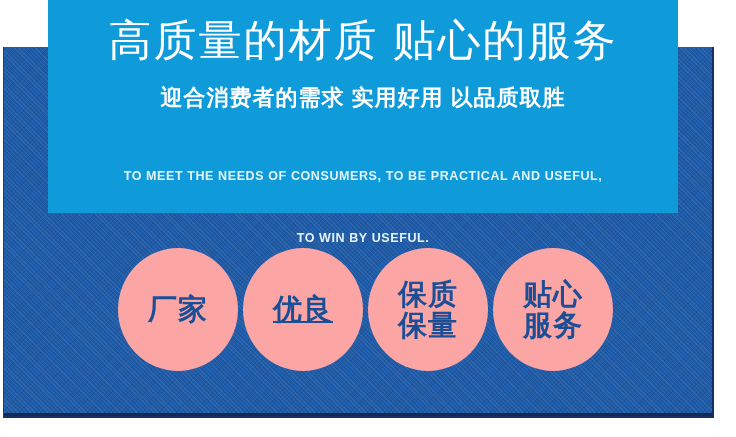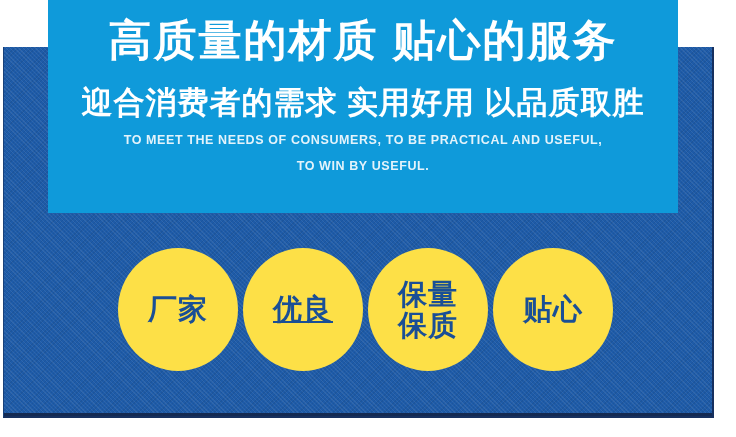--- a/index.html
+++ b/index.html
@@ -67,69 +67,69 @@
   }
 
   .headline {
     position: absolute;
     left: 0;
     top: 20px;
     width: 630px;
     text-align: center;
     color: #ffffff;
     font-size: 43px;
-    font-weight: bold;
+    font-weight: normal;
     letter-spacing: 2px;
     line-height: 1.05;
     white-space: nowrap;
   }
 
   .subhead {
     position: absolute;
     left: 0;
     top: 88px;
     width: 630px;
     text-align: center;
     color: #ffffff;
-    font-size: 31px;
+    font-size: 22px;
     font-weight: bold;
     letter-spacing: 1px;
     line-height: 1.1;
     white-space: nowrap;
   }
 
   .eng {
     position: absolute;
     left: 0;
     top: 130px;
     width: 630px;
     text-align: center;
     color: #e3f3fb;
     font-size: 12.5px;
     font-weight: bold;
     letter-spacing: 0.6px;
     line-height: 2.05;
   }
-  .eng span { display: block; }
+  .eng span { display: block; margin-top: 36px; }
 
   
   .badges {
     position: absolute;
     left: 0;
     top: 248px;
     width: 736px;
     height: 126px;
   }
   .badge {
     position: absolute;
     top: 0;
     width: 120px;
     height: 123px;
     border-radius: 50%;
-    background: #fde047;
+    background: #fca5a5;
     color: #1a4f96;
     display: flex;
     flex-direction: column;
     align-items: center;
     justify-content: center;
     font-size: 29px;
     font-weight: bold;
     line-height: 1.06;
     letter-spacing: 1px;
     box-shadow: 0 0 0 0 rgba(0,0,0,0);
@@ -164,23 +164,24 @@
 
     <div class="badge badge-0">
       <span>厂家</span>
     </div>
 
     <div class="badge badge-1">
       <span>优良</span>
     </div>
 
     <div class="badge badge-2">
+      <span>保质</span>
       <span>保量</span>
-      <span>保质</span>
     </div>
 
     <div class="badge badge-3">
       <span>贴心</span>
+      <span>服务</span>
     </div>
 
   </div>
 
 </div>
 
 </body></html>

